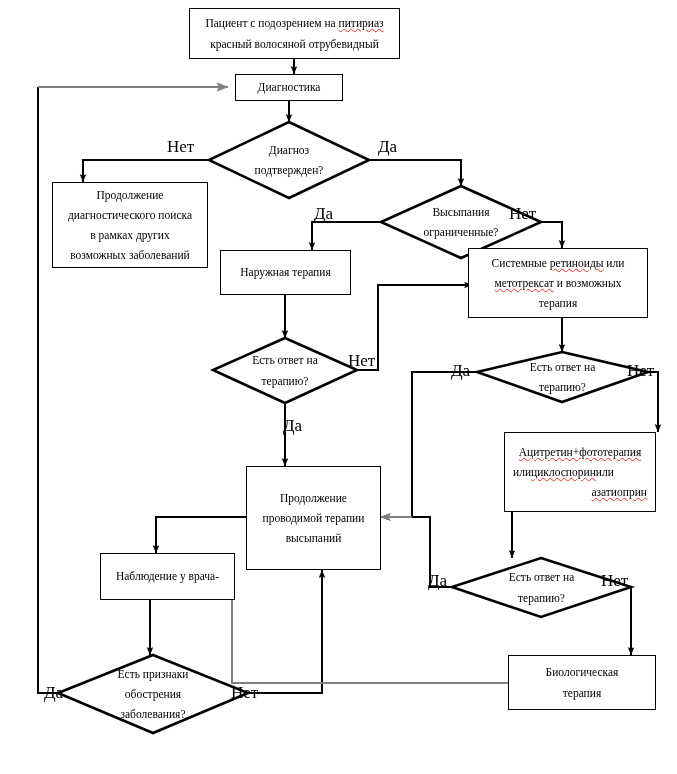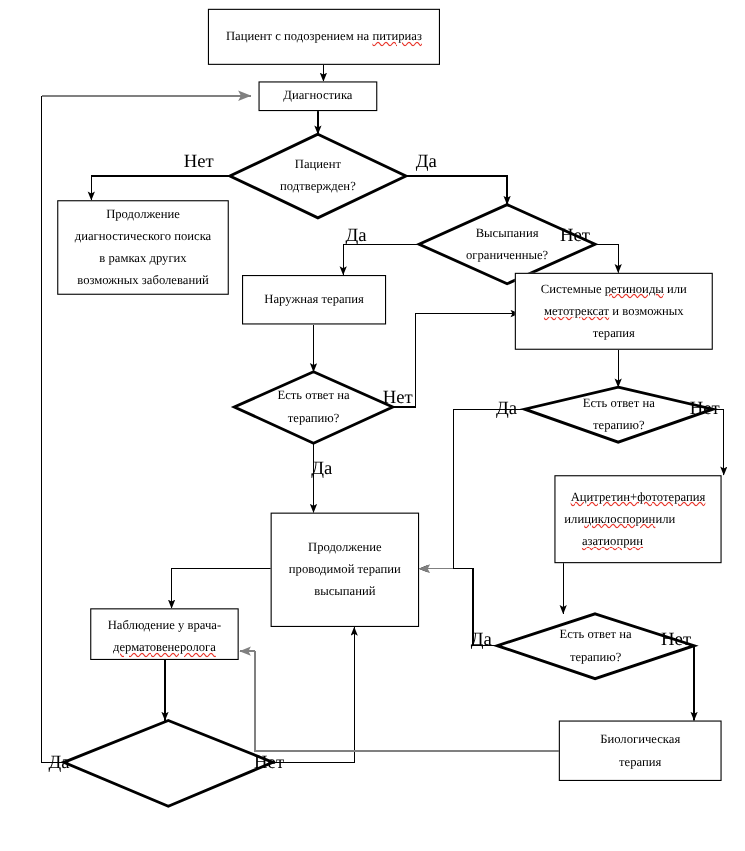--- a/index.html
+++ b/index.html
@@ -99,20 +99,21 @@
       <polygon points="285,338 357,370 285,403 213,370"></polygon>
       <polygon points="562,352 648,372 562,402 477,372"></polygon>
       <polygon points="541,558 631,587 541,617 452,587"></polygon>
       <polygon points="153,655 248,693 153,733 58,693"></polygon>
     </g>
   </svg>
 
   <div class="node box" style="left:189px;top:8px;width:211px;height:51px;">
     <div class="txt">
       <div><span>Пациент с подозрением на </span><span class="sp">питириаз</span></div>
+      <div>красный волосяной отрубевидный</div>
     </div>
   </div>
 
   <div class="node box" style="left:235px;top:74px;width:108px;height:27px;justify-content:center;">
     <div class="txt">Диагностика</div>
   </div>
 
   <div class="node box" style="left:52px;top:182px;width:156px;height:86px;">
     <div class="txt">
       <div>Продолжение</div>
@@ -131,49 +132,48 @@
       <div><span>Системные </span><span class="sp">ретиноиды</span><span> или</span></div>
       <div><span class="sp">метотрексат</span><span> и возможных</span></div>
       <div>терапия</div>
     </div>
   </div>
 
   <div class="node box" style="left:504px;top:432px;width:152px;height:80px;">
     <div class="txt" style="padding:0 8px;">
       <div><span class="sp">Ацитретин+фототерапия</span></div>
       <div class="just"><span>или</span><span class="sp">циклоспорин</span><span>или</span></div>
-      <div style="text-align:left;margin-left:16px;"><span class="sp">азатиоприн</span></div>
+      <div style="text-align:right;margin-left:16px;"><span class="sp">азатиоприн</span></div>
     </div>
   </div>
 
   <div class="node box" style="left:508px;top:655px;width:148px;height:55px;">
     <div class="txt">
       <div>Биологическая</div>
       <div>терапия</div>
     </div>
   </div>
 
   <div class="node box" style="left:246px;top:466px;width:135px;height:104px;">
     <div class="txt">
       <div>Продолжение</div>
       <div>проводимой терапии</div>
       <div>высыпаний</div>
     </div>
   </div>
 
-  <div class="node box" style="left:82px;top:553px;width:135px;height:47px;align-items:flex-end;">
+  <div class="node box" style="left:100px;top:553px;width:135px;height:47px;">
     <div class="txt">
       <div>Наблюдение у врача-</div>
-      <div><span class="sp">дерматовенеролога</span></div>
     </div>
   </div>
 
   <div class="node diamond" style="left:209px;top:122px;width:160px;height:76px;">
     <div class="txt">
-      <div>Пациент</div>
+      <div>Диагноз</div>
       <div>подтвержден?</div>
     </div>
   </div>
 
   <div class="node diamond" style="left:381px;top:186px;width:160px;height:72px;">
     <div class="txt">
       <div>Высыпания</div>
       <div>ограниченные?</div>
     </div>
   </div>
@@ -192,20 +192,27 @@
     </div>
   </div>
 
   <div class="node diamond" style="left:452px;top:558px;width:179px;height:59px;">
     <div class="txt">
       <div>Есть ответ на</div>
       <div>терапию?</div>
     </div>
   </div>
 
+  <div class="node diamond" style="left:58px;top:655px;width:190px;height:78px;">
+    <div class="txt">
+      <div>Есть признаки</div>
+      <div>обострения</div>
+      <div>заболевания?</div>
+    </div>
+  </div>
 
   <div class="edge-label" style="left:167px;top:138px;">Нет</div>
   <div class="edge-label" style="left:378px;top:138px;">Да</div>
 
   <div class="edge-label" style="left:314px;top:205px;">Да</div>
   <div class="edge-label" style="left:509px;top:205px;">Нет</div>
 
   <div class="edge-label" style="left:348px;top:352px;">Нет</div>
   <div class="edge-label" style="left:283px;top:417px;">Да</div>
 

